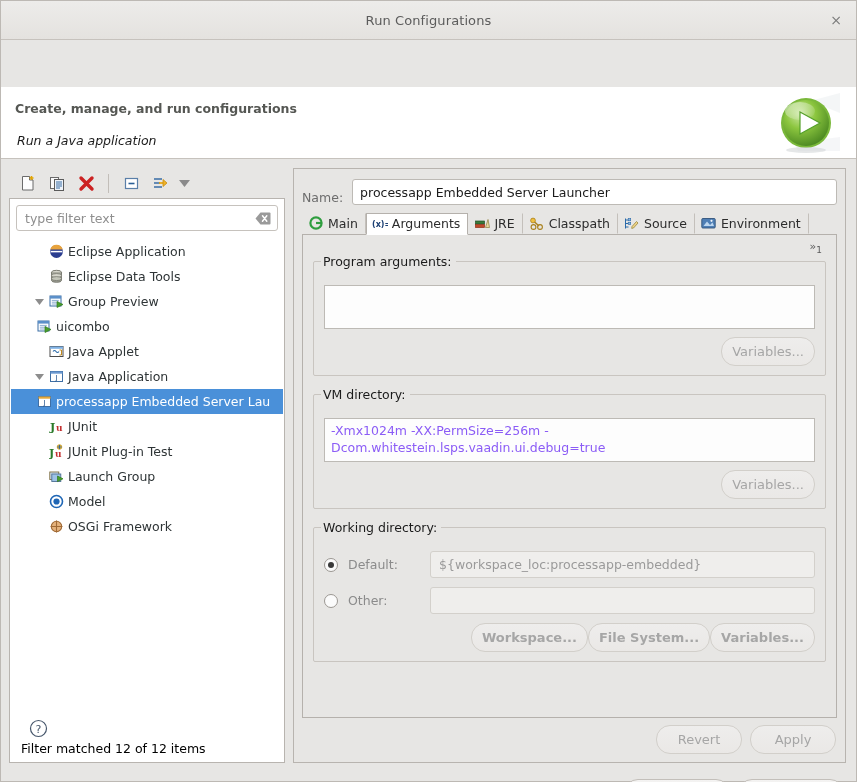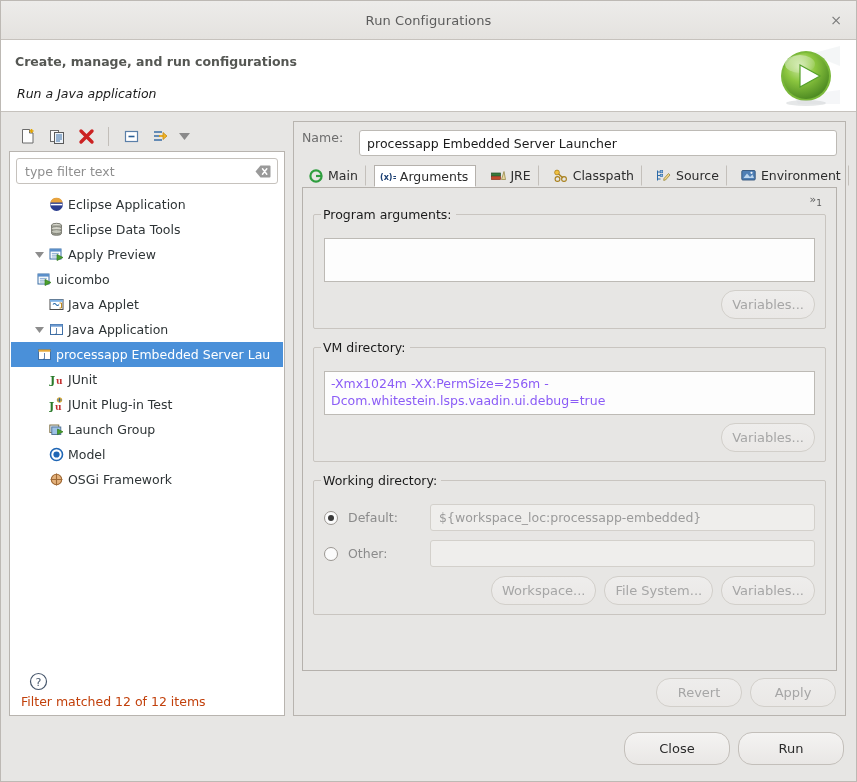--- a/index.html
+++ b/index.html
@@ -57,20 +57,21 @@
   }
 
   
   .header {
     position: relative;
     height: 72px;
     background: #ffffff;
     border-bottom: 1px solid #c6c2bd;
     padding: 10px 16px 0 14px;
     box-sizing: border-box;
+    margin-top: 47px;
   }
   .header-title {
     font-size: 12.5px;
     font-weight: bold;
     color: #555753;
     margin: 4px 0 0 0;
   }
   .header-sub {
     font-size: 12.5px;
     color: #1a1a1a;
@@ -219,21 +220,21 @@
 
   .filter-status {
     position: absolute;
     bottom: 0;
     left: 1px;
     right: 1px;
     height: 29px;
     display: flex;
     align-items: center;
     padding-left: 10px;
-    color: #c2410c;
+    color: #000000;
     font-size: 12.5px;
     background: #ffffff;
     border-top: 1px solid #ffffff;
     box-sizing: border-box;
   }
 
   .help-icon {
     position: absolute;
     left: 20px;
     bottom: 25px;
@@ -254,22 +255,22 @@
     position: relative;
     width: 553px;
     height: 595px;
     border: 1px solid #b8b4af;
     background: #e7e6e4;
     box-sizing: border-box;
     padding: 8px 8px 0 8px;
   }
   .name-row {
     display: flex;
-    align-items: flex-start;
-    gap: 16px;
+    align-items: flex-end;
+    gap: 9px;
     height: 28px;
     margin-bottom: 7px;
   }
   .name-label {
     font-size: 12.5px;
     color: #6d6d6d;
   }
   .name-input {
     flex: 1;
     height: 26px;
@@ -281,25 +282,24 @@
     padding: 0 7px;
     box-sizing: border-box;
     font-size: 12.5px;
     color: #1b1b1b;
     cursor: text;
   }
 
   
   .tabs {
     display: flex;
-    align-items: flex-start;
+    align-items: center;
     height: 22px;
     border-bottom: 1px solid #b5b1ac;
     position: relative;
-    gap: 8px;
   }
   .tab {
     display: flex;
     align-items: center;
     gap: 4px;
     height: 21px;
     padding: 0 7px 0 5px;
     box-sizing: border-box;
     font-size: 12.5px;
     color: #2c2c2c;
@@ -448,23 +448,23 @@
     display: flex;
     align-items: center;
     padding: 0 8px;
     box-sizing: border-box;
     font-size: 12.5px;
     color: #9a9a9a;
   }
   .wd-buttons {
     display: flex;
     justify-content: flex-end;
-    gap: 8px;
     margin-top: 2px;
     padding-left: 96px;
+    font-weight: bold;
   }
 
   
   .apply-row {
     position: absolute;
     right: 9px;
     bottom: 8px;
     display: flex;
     gap: 8px;
   }
@@ -612,21 +612,21 @@
                 </svg>
             </span>
             <span class="tree-icon">
               <svg width="15" height="15" viewBox="0 0 15 15">
                 <rect x="1" y="2" width="11" height="10" fill="#ffffff" stroke="#3a6ea5" stroke-width="1"></rect>
                 <rect x="1" y="2" width="11" height="2.6" fill="#5b8fc9"></rect>
                 <path d="M2.8 6.4 h7 M2.8 8.2 h7 M2.8 10 h5" stroke="#7fa4cc" stroke-width="0.9"></path>
                 <polygon points="8,7.5 14,10.5 8,13.5" fill="#4aa02c" stroke="#2f7a1c" stroke-width="0.7"></polygon>
               </svg>
             </span>
-            <span class="tree-label">Apply Preview</span>
+            <span class="tree-label">Group Preview</span>
           </div>
 
           <div class="tree-item depth1">
             <span class="tree-icon">
               <svg width="15" height="15" viewBox="0 0 15 15">
                 <rect x="1" y="2" width="11" height="10" fill="#ffffff" stroke="#3a6ea5" stroke-width="1"></rect>
                 <rect x="1" y="2" width="11" height="2.6" fill="#5b8fc9"></rect>
                 <path d="M2.8 6.4 h7 M2.8 8.2 h7 M2.8 10 h5" stroke="#7fa4cc" stroke-width="0.9"></path>
                 <polygon points="8,7.5 14,10.5 8,13.5" fill="#4aa02c" stroke="#2f7a1c" stroke-width="0.7"></polygon>
               </svg>

